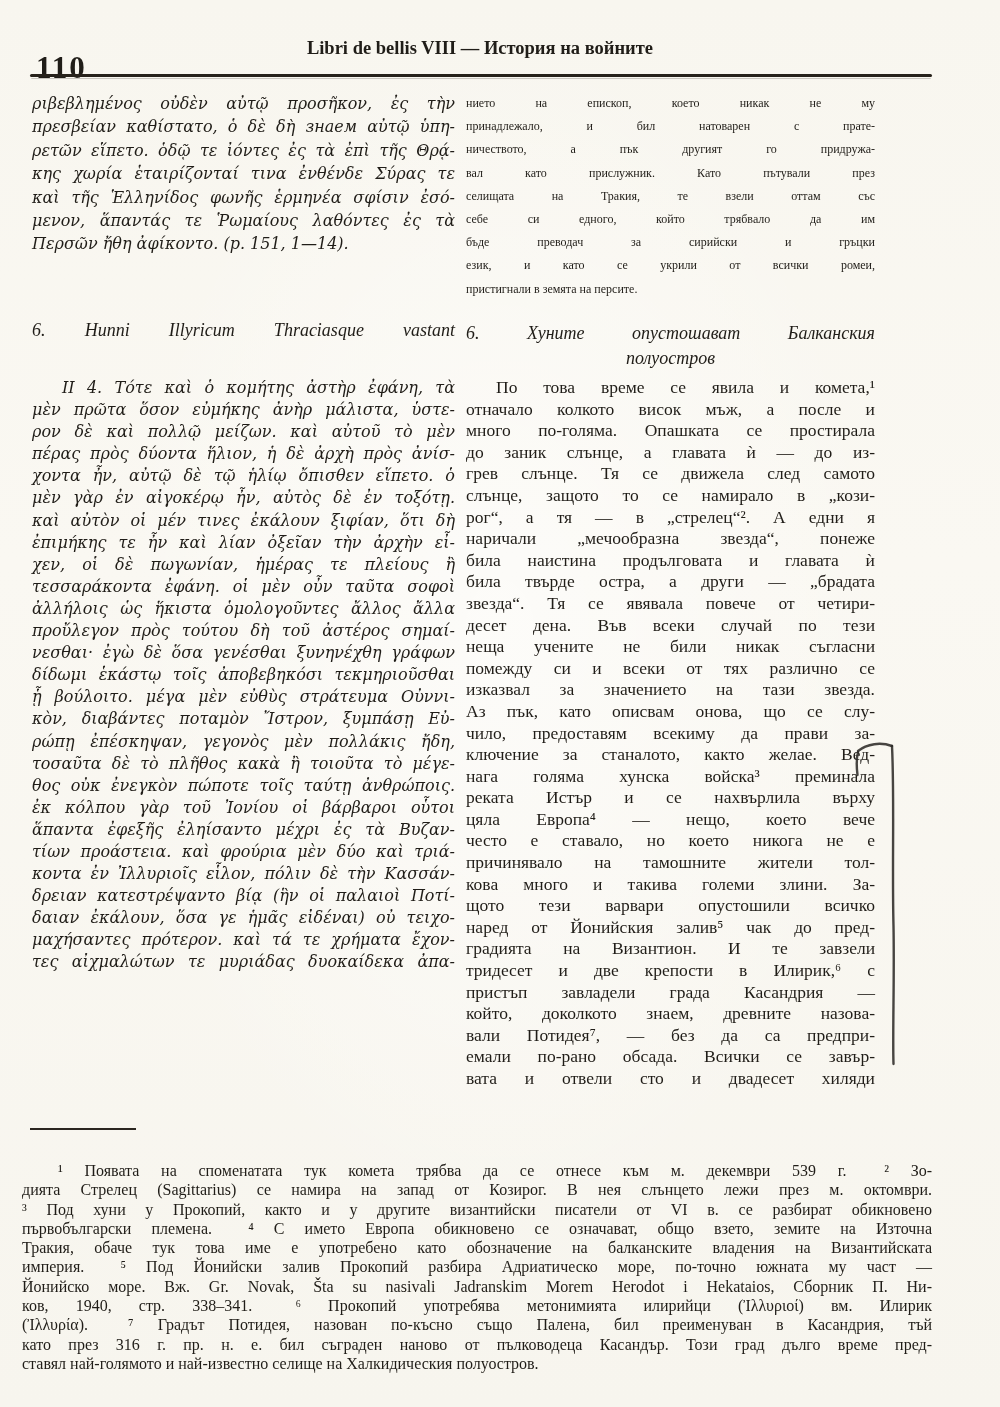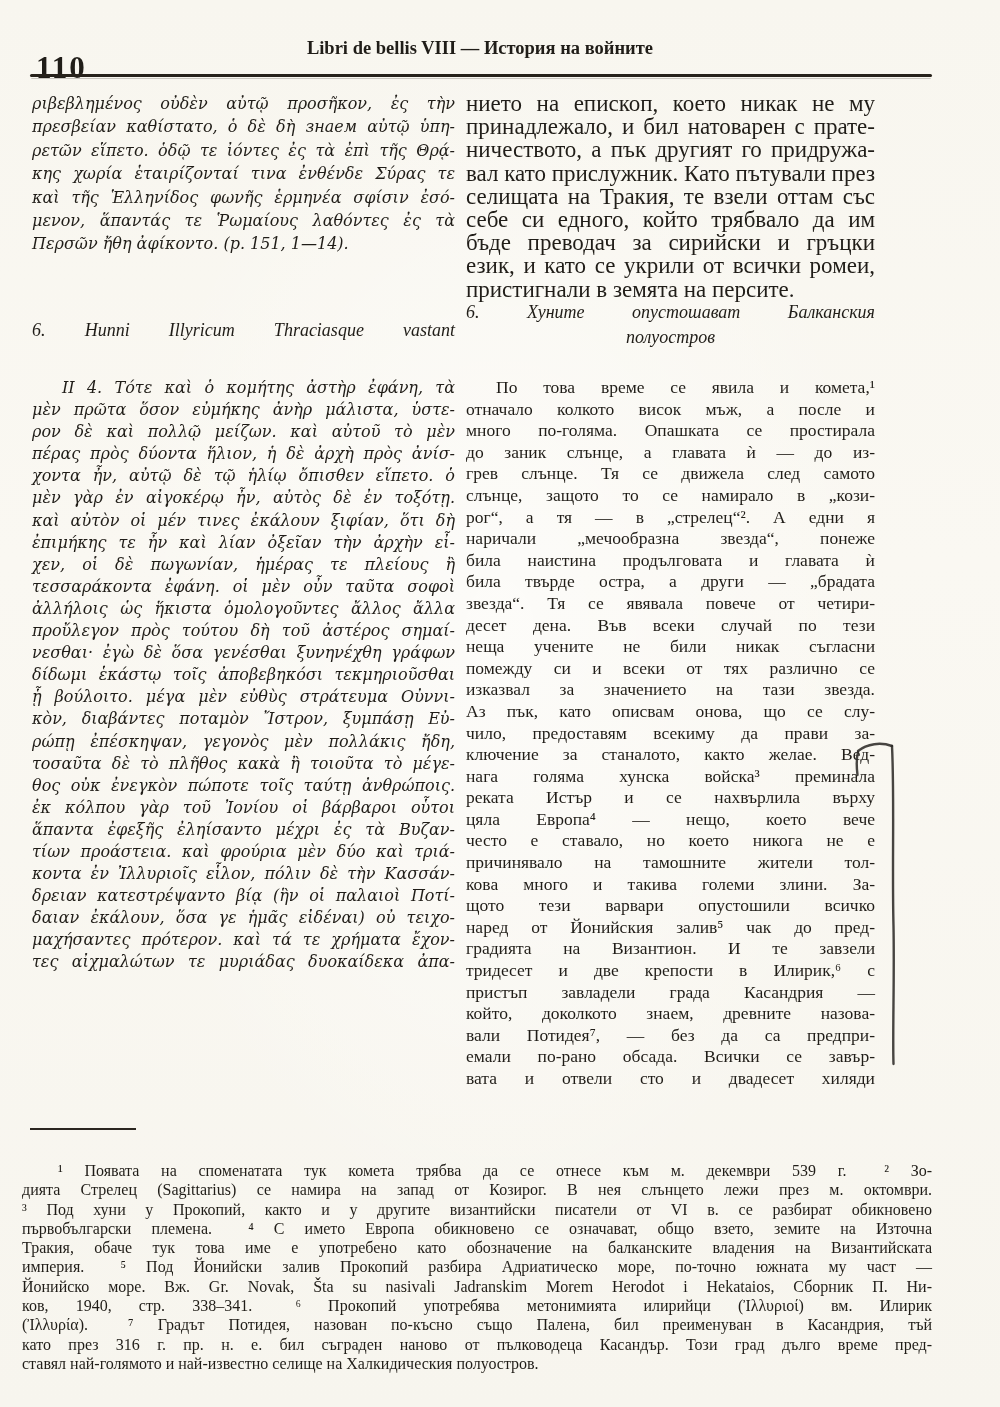--- a/index.html
+++ b/index.html
@@ -28,29 +28,29 @@
     text-align:center; font-weight:bold; font-size:18.5px;
   }
   .header-rule {
     position:absolute; left:30px; top:74px; width:902px; height:3px;
     background:#27221b; border-radius:2px;
     box-shadow:0 3px 0 -1.2px rgba(39,34,27,0.45);
   }
 
   .greek { font-family:"DejaVu Serif","Liberation Serif",serif; font-style:italic; font-size:16px; }
   .g1 { left:32px;  top:92px;  width:423px; line-height:23.4px; }
-  .b1 { left:466px; top:92px;  width:409px; line-height:23.2px; font-size:23px; }
+  .b1 { left:466px; top:92px;  width:409px; line-height:23.2px; font-size:12px; }
 
   .heading-latin {
     left:32px; top:320px; width:423px;
     font-style:italic; font-size:18px;
     text-align:justify; text-align-last:justify;
   }
   .heading-bg {
-    left:466px; top:300px; width:409px;
+    left:466px; top:321px; width:409px;
     font-style:italic; font-size:18px; line-height:25px;
   }
   .heading-bg .line:last-child { text-align:left; text-align-last:center; }
 
   .g2 { left:32px;  top:377px; width:423px; line-height:22.1px; }
   .b2 { left:466px; top:377px; width:409px; line-height:21.6px; font-size:17.5px; }
 
   .fn-rule {
     position:absolute; left:30px; top:1128px; width:106px; height:2px;
     background:#2b2620;

